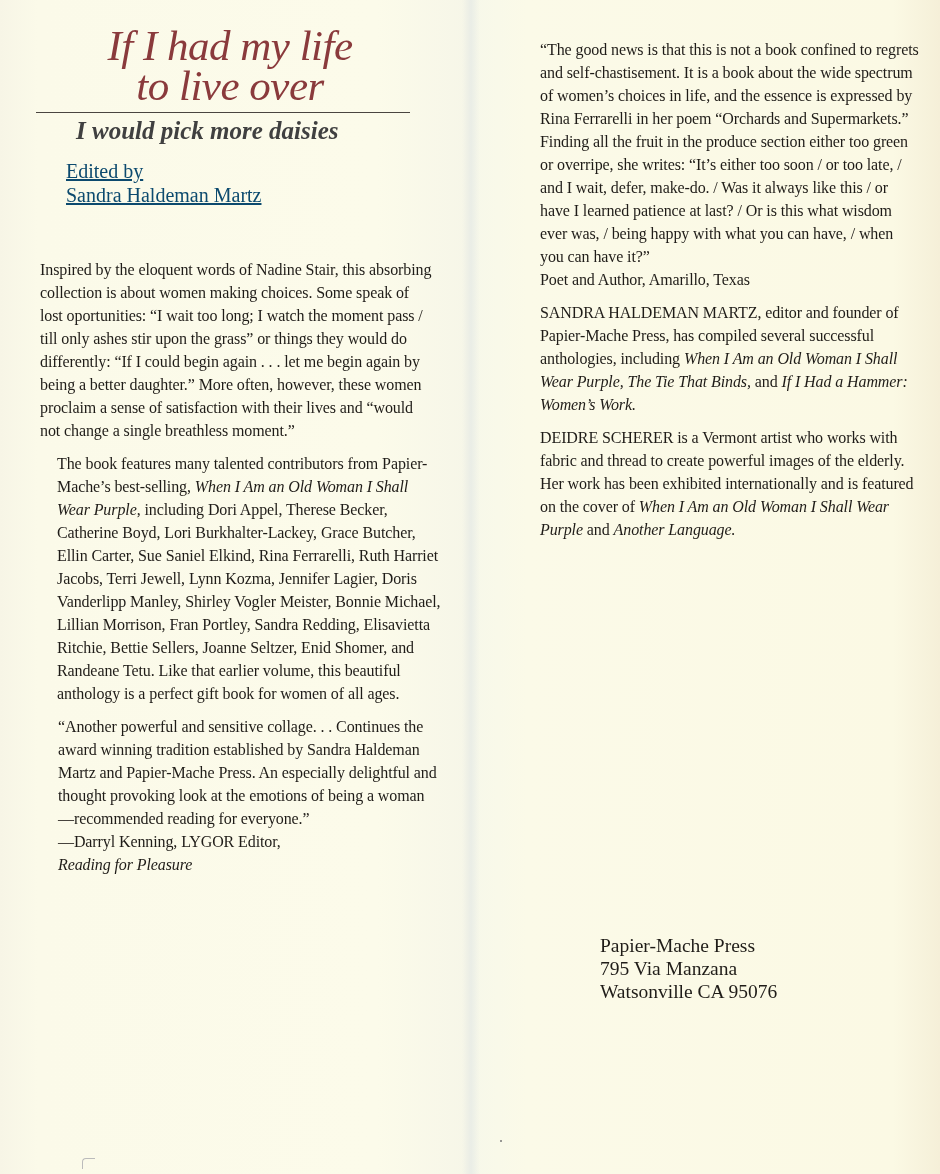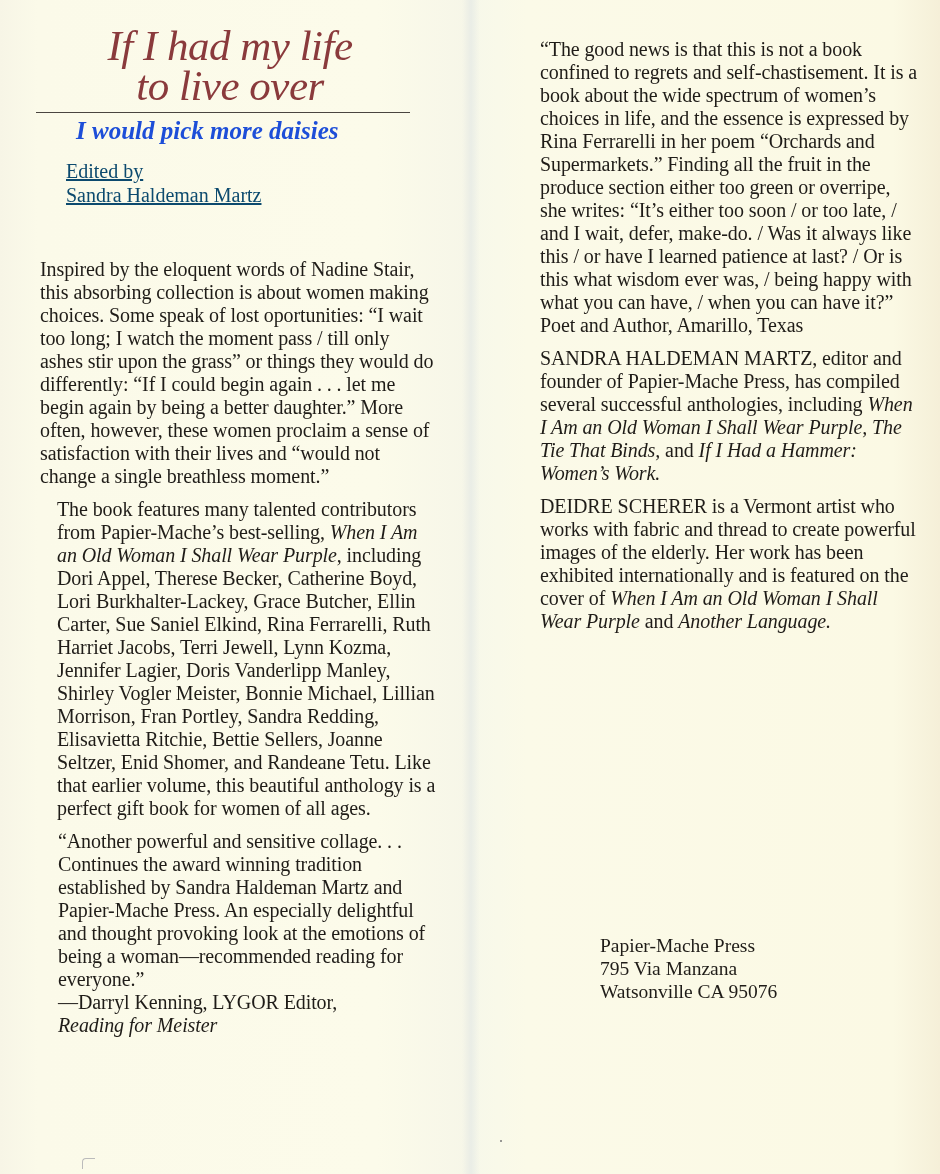--- a/index.html
+++ b/index.html
@@ -35,30 +35,30 @@
     letter-spacing: -0.5px;
     padding-left: 12px;
   }
   .title-rule {
     border: none; border-top: 1.5px solid #4a4540;
     margin: 6px 0 0 0; width: 374px;
   }
   .subtitle {
     font-family: "Liberation Serif", serif;
     font-weight: bold; font-style: italic;
-    font-size: 25px; color: #1d4ed8;
+    font-size: 25px; color: #404040;
     margin: 4px 0 0 40px; letter-spacing: 0px;
   }
   .editor {
     font-size: 20px; line-height: 24px;
     color: #0c4a6e; margin-top: 14px; padding-left: 30px; text-decoration: underline;
   }
   .col-text {
     position: absolute;
-    font-size: 20px; line-height: 23px;
+    font-size: 16px; line-height: 23px;
     letter-spacing: -0.1px;
   }
   .col-text p { margin: 0 0 10px 0; }
   .left-col { left: 40px; top: 258px; width: 395px; }
   .left-col p.blurb2 { margin-left: 17px; width: 385px; }
   .left-col p.quote { margin-left: 18px; width: 380px; }
   .right-col { left: 540px; top: 38px; width: 380px; }
   em, i { font-style: italic; }
   .attrib { display: block; }
   .address {
@@ -88,21 +88,21 @@
     <div>Sandra Haldeman Martz</div>
   </div>
 </div>
 
 <div class="col-text left-col">
   <p>Inspired by the eloquent words of Nadine Stair, this absorbing collection is about women making choices. Some speak of lost oportunities: “I wait too long; I watch the moment pass / till only ashes stir upon the grass” or things they would do differently: “If I could begin again . . . let me begin again by being a better daughter.” More often, however, these women proclaim a sense of satisfaction with their lives and “would not change a single breathless moment.”</p>
   <p class="blurb2"><span>The book features many talented contributors from Papier-Mache’s best-selling,</span> <em>When I Am an Old Woman I Shall Wear Purple</em><span>, including  Dori Appel, Therese Becker, Catherine Boyd, Lori Burkhalter-Lackey, Grace Butcher, Ellin Carter, Sue Saniel Elkind, Rina Ferrarelli, Ruth Harriet Jacobs, Terri Jewell, Lynn Kozma, Jennifer Lagier, Doris Vanderlipp Manley, Shirley Vogler Meister, Bonnie Michael, Lillian Morrison, Fran Portley, Sandra Redding, Elisavietta Ritchie, Bettie Sellers, Joanne Seltzer, Enid Shomer, and Randeane Tetu.</span><span> Like that earlier volume, this beautiful anthology is a perfect gift book for women of all ages.</span></p>
   <p class="quote">
     <span>“Another powerful and sensitive collage. . . Continues the award winning tradition established by Sandra Haldeman Martz and Papier-Mache Press. An especially delightful and thought provoking look at the emotions of being a woman—recommended reading for everyone.”</span>
     <span class="attrib">—Darryl Kenning, LYGOR Editor,</span>
-    <em class="attrib">Reading for Meister</em>
+    <em class="attrib">Reading for Pleasure</em>
   </p>
 </div>
 
 <div class="mark"></div>
 
 <div class="col-text right-col">
   <p>
     <span>“The good news is that this is not a book confined to regrets and self-chastisement. It is a book about the wide spectrum of women’s choices in life, and the essence is expressed by Rina Ferrarelli in her poem “Orchards and Supermarkets.” Finding all the fruit in the produce section either too green or overripe, she writes: “It’s either too soon / or too late, / and I wait, defer, make-do. / Was it always like this / or have I learned patience at last? / Or is this what wisdom ever was, / being happy with what you can have, / when you can have it?”</span>
     <span class="attrib">Poet and Author, Amarillo, Texas</span>
   </p>

